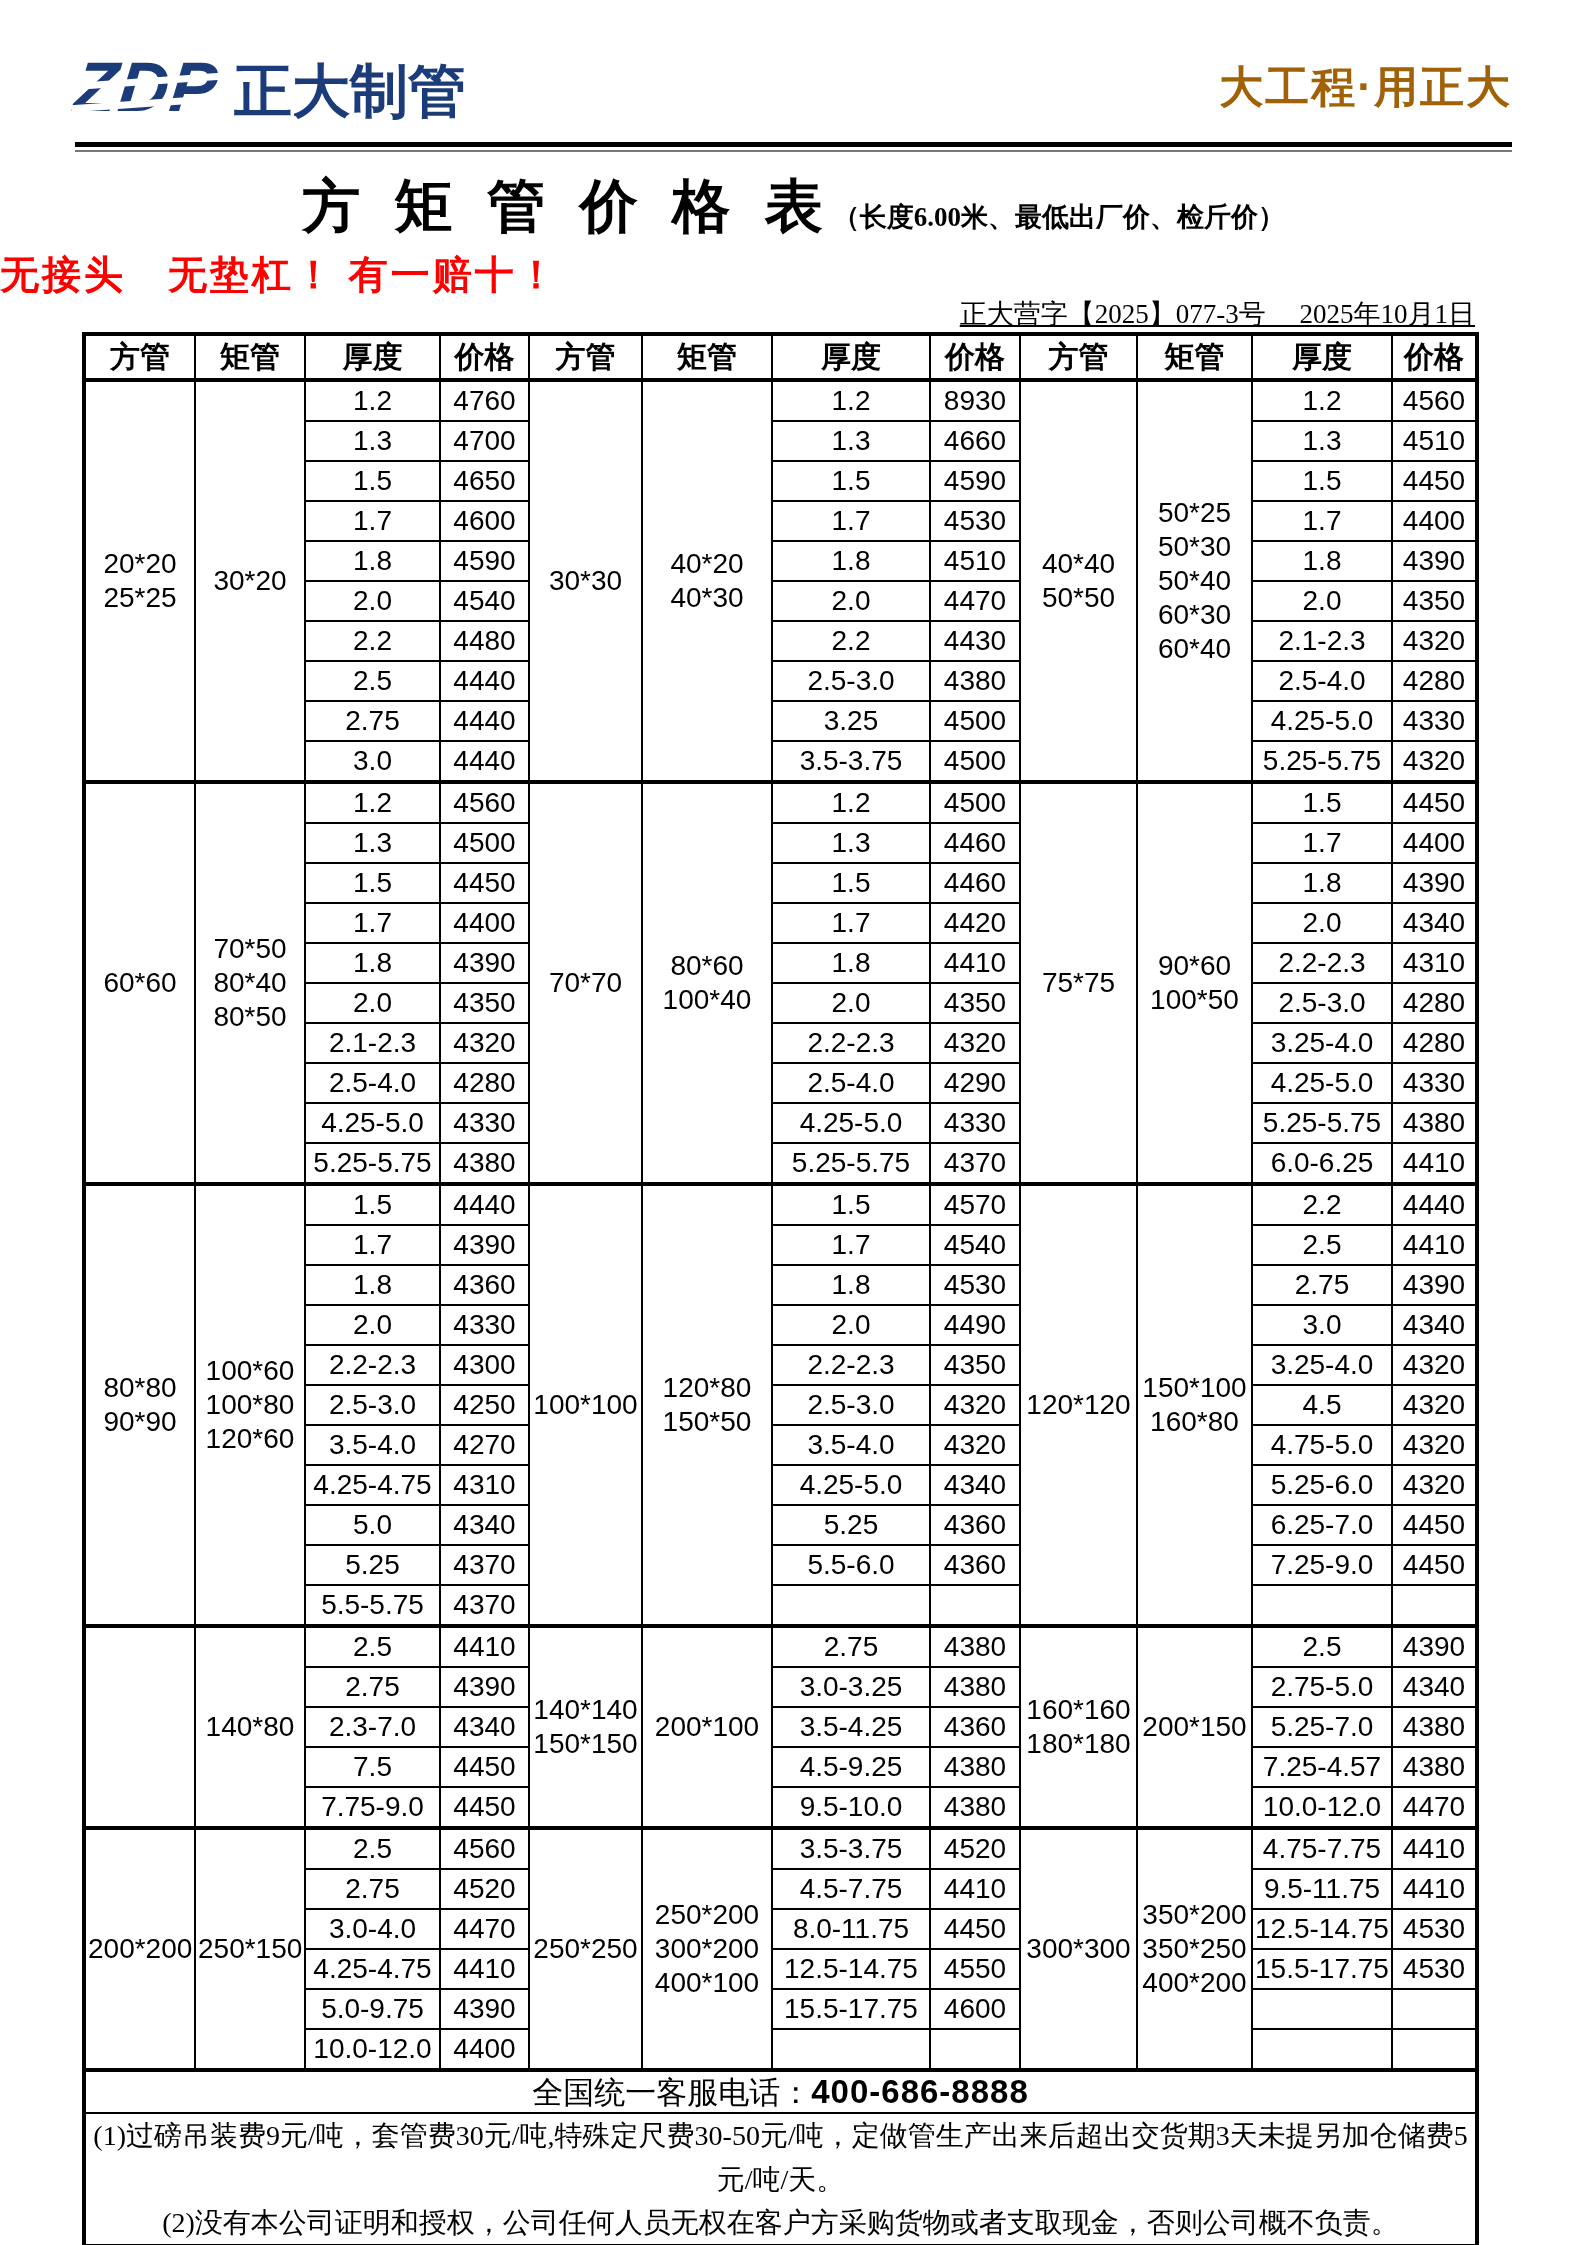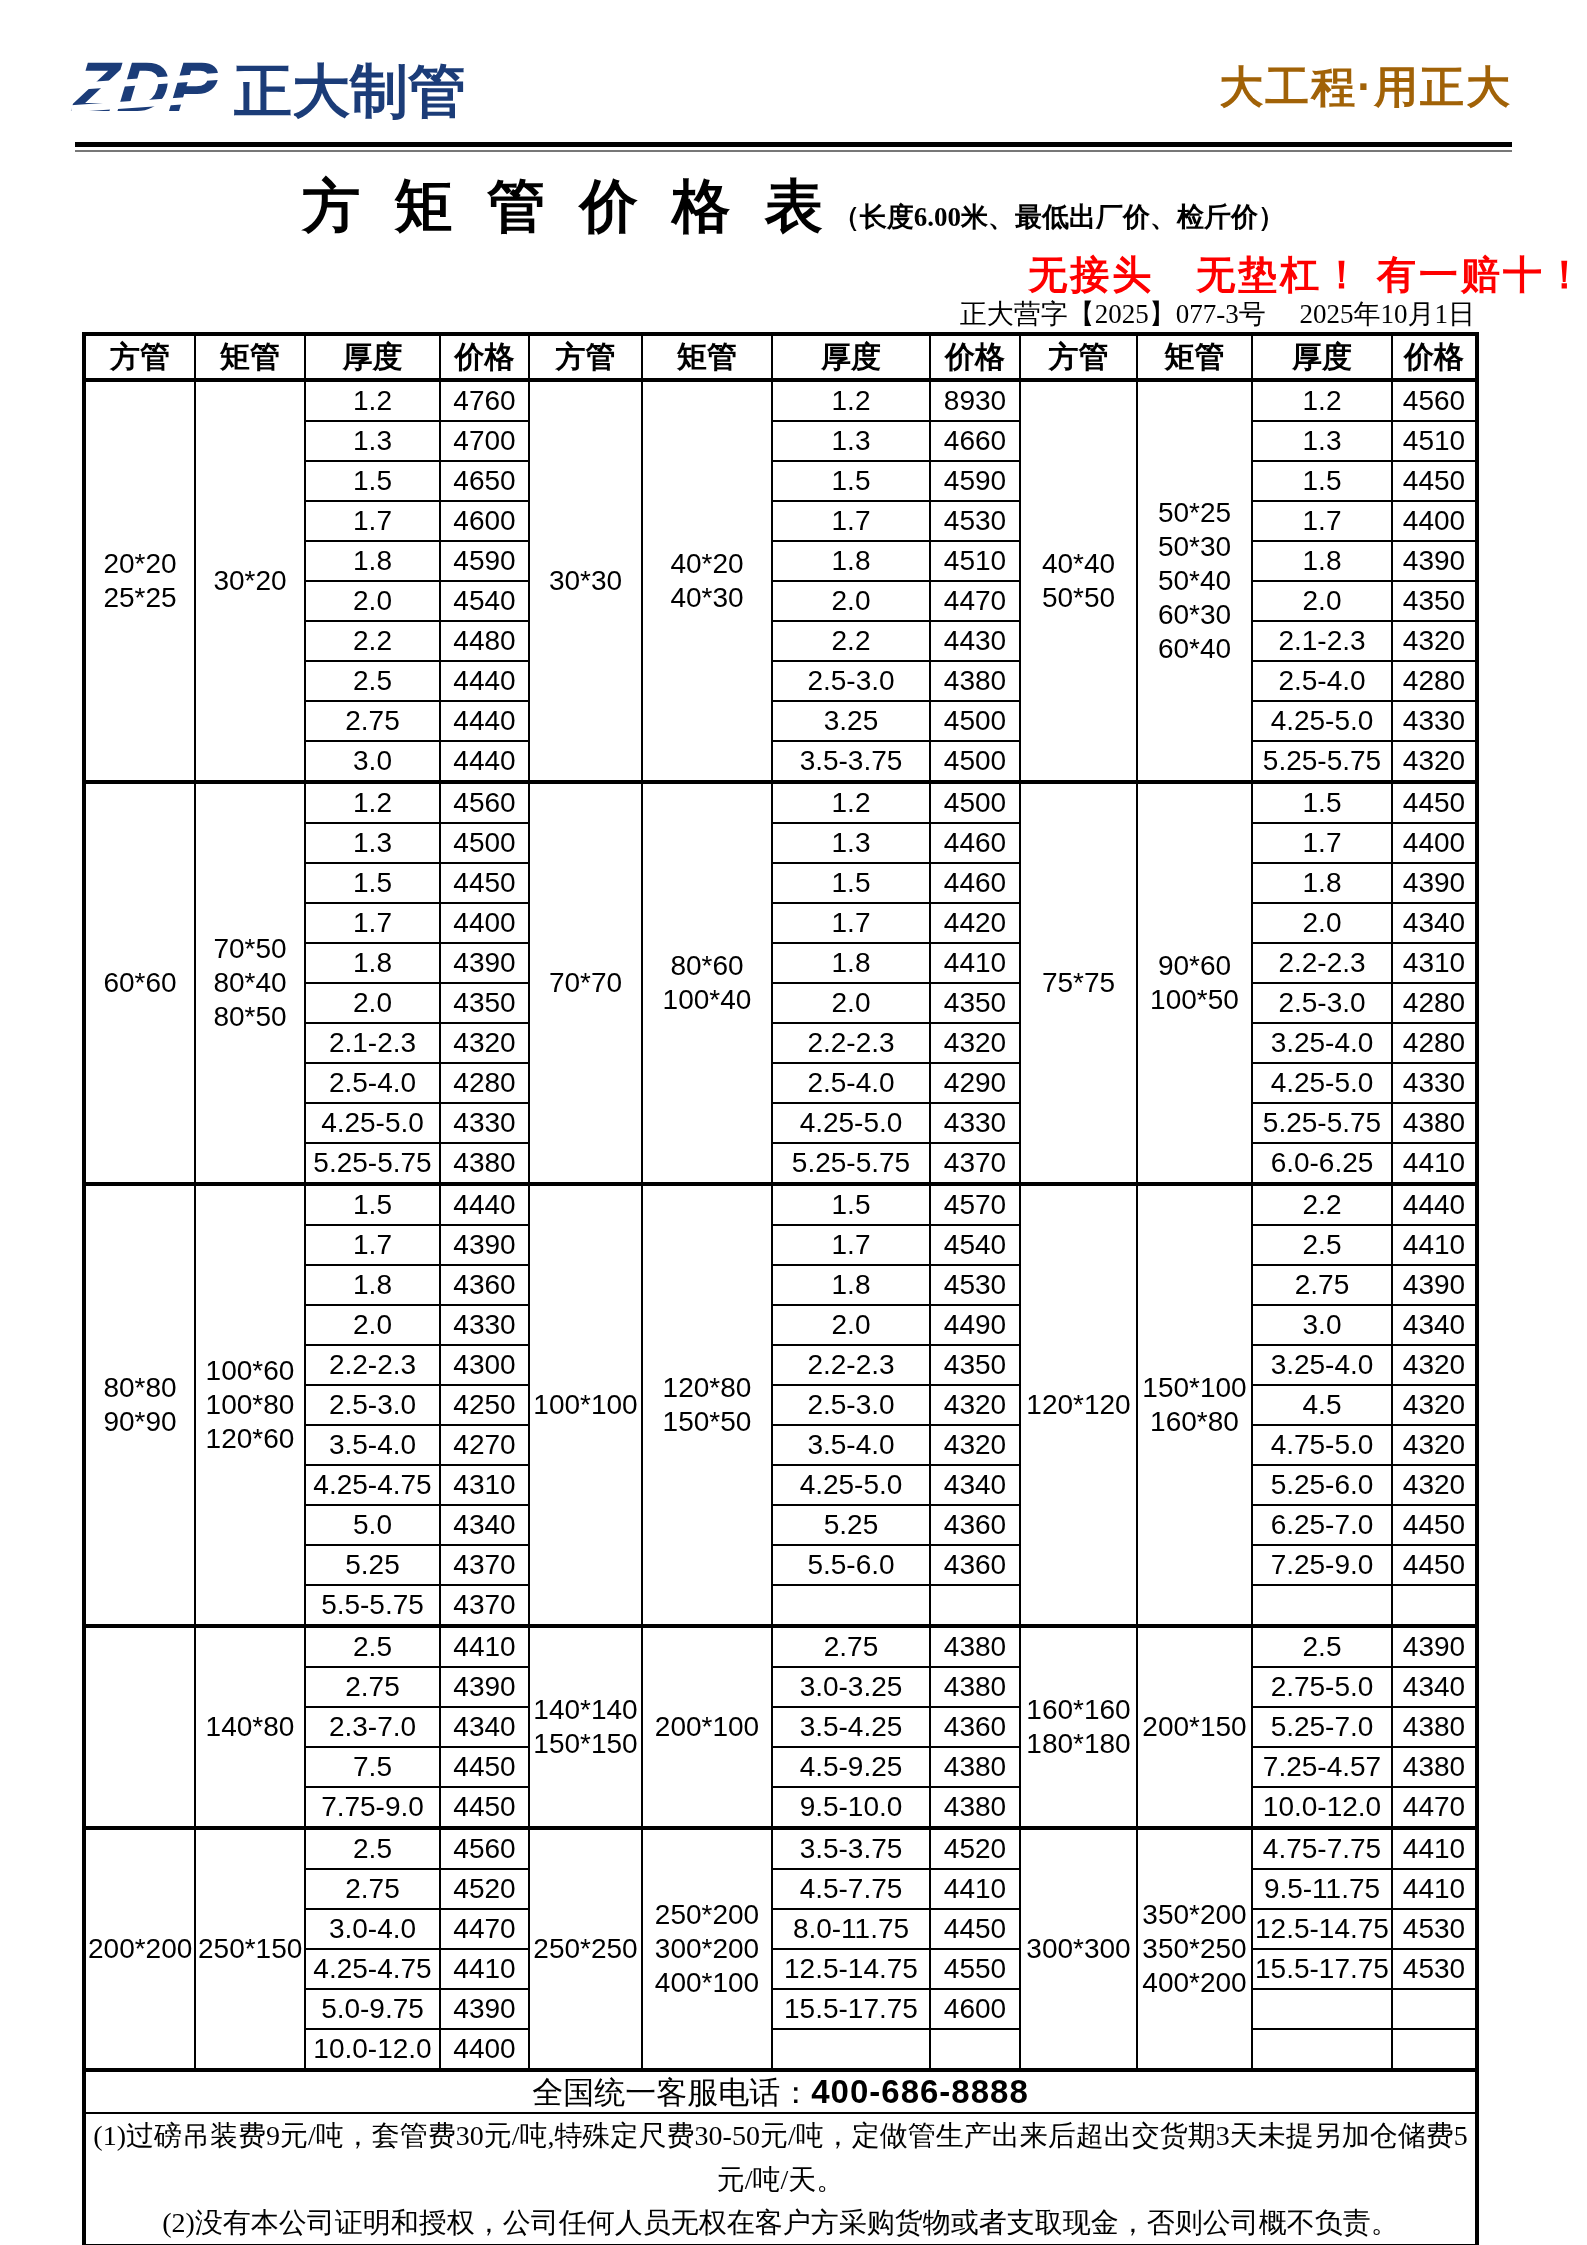--- a/index.html
+++ b/index.html
@@ -32,27 +32,28 @@
 
   
   .title-line{
     position:absolute;top:168px;left:0;width:100%;
     text-align:center;white-space:nowrap;
   }
   .title-main{font-size:58px;font-weight:bold;letter-spacing:10px;font-family:"Liberation Serif", serif;}
   .title-sub{font-size:27px;font-weight:bold;font-family:"Liberation Serif", serif;letter-spacing:0;}
   .promo-line{
     position:absolute;top:248px;left:0;width:100%;
-    text-align:right;color:#fe0000;font-size:39px;font-weight:bold;letter-spacing:3px;
+    text-align:left;color:#fe0000;font-size:39px;font-weight:bold;letter-spacing:3px;
     font-family:"Liberation Serif", serif;
   }
   .doc-line{
     position:absolute;top:296px;left:82px;width:1393px;
     text-align:right;font-size:27px;
     font-family:"Liberation Serif", serif;
+    text-decoration:underline;
   }
 
   
   table.price{
     position:absolute;left:82px;top:332px;
     width:1393px;border-collapse:collapse;table-layout:fixed;
     border:4px solid #000;
   }
   table.price th{
     border:2px solid #000;border-bottom:4px solid #000;

